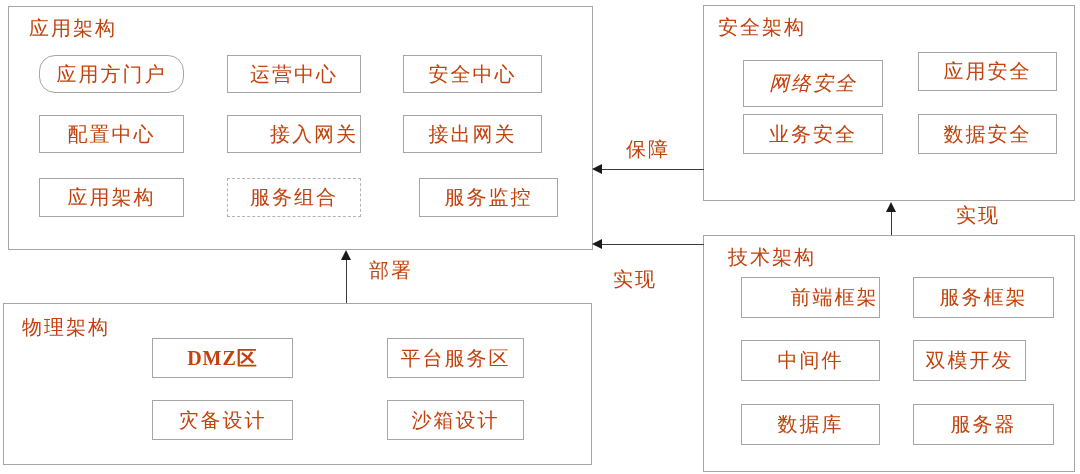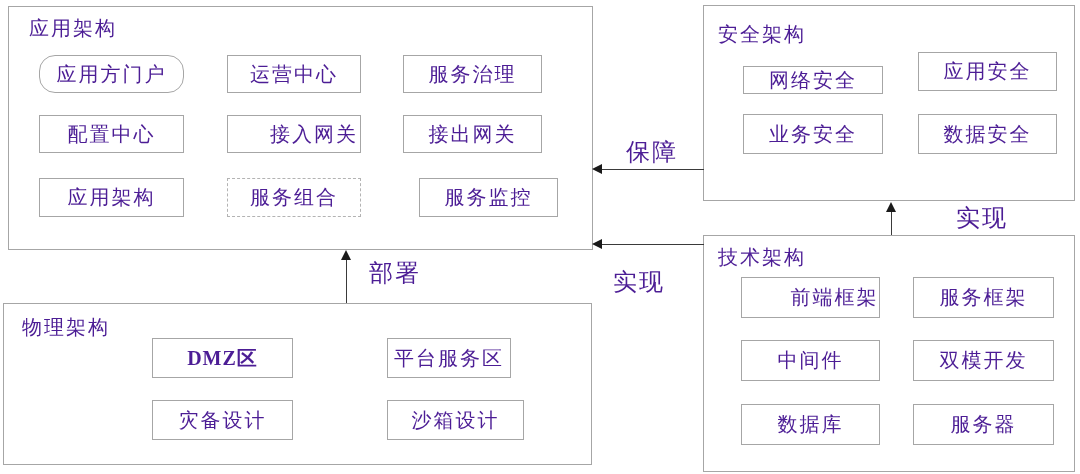--- a/index.html
+++ b/index.html
@@ -2,21 +2,21 @@
 <html><head>
 <meta charset="utf-8">
 <style>
   html, body { margin: 0; padding: 0; background: #ffffff; }
   .canvas {
     position: relative;
     width: 1080px;
     height: 474px;
     background: #ffffff;
     font-family: "Liberation Serif", "DejaVu Serif", serif;
-    color: #4c1d95;
+    color: #c2410c;
     overflow: hidden;
   }
   .group {
     position: absolute;
     border: 1px solid #a6a6a6;
     background: #ffffff;
     box-sizing: border-box;
   }
   .group-title {
     position: absolute;
@@ -47,66 +47,66 @@
     border-right: 10px solid #1a1a1a;
   }
   .head-up {
     position: absolute; width: 0; height: 0;
     border-left: 5px solid transparent;
     border-right: 5px solid transparent;
     border-bottom: 10px solid #1a1a1a;
   }
   .arrow-label {
     position: absolute;
-    font-size: 24px;
+    font-size: 20px;
     letter-spacing: 2px;
     white-space: nowrap;
     background: #ffffff;
   }
 </style>
 </head>
 <body>
 
 <div class="canvas">
 
   <div class="group" style="left:8px; top:6px; width:585px; height:244px;">
     <div class="group-title" style="left:20px; top:8px;">应用架构</div>
     <div class="item" style="left:30px; top:48px; width:145px; height:38px;border-radius:16px;">应用方门户</div>
     <div class="item" style="left:218px; top:48px; width:134px; height:38px;">运营中心</div>
-    <div class="item" style="left:394px; top:48px; width:139px; height:38px;">服务治理</div>
+    <div class="item" style="left:394px; top:48px; width:139px; height:38px;">安全中心</div>
     <div class="item" style="left:30px; top:108px; width:145px; height:38px;">配置中心</div>
     <div class="item" style="left:218px; top:108px; width:134px; height:38px;padding-left:40px;">接入网关</div>
     <div class="item" style="left:394px; top:108px; width:139px; height:38px;">接出网关</div>
     <div class="item" style="left:30px; top:171px; width:145px; height:39px;">应用架构</div>
     <div class="item dashed" style="left:218px; top:171px; width:134px; height:39px;">服务组合</div>
     <div class="item" style="left:410px; top:171px; width:139px; height:39px;">服务监控</div>
   </div>
 
   <div class="group" style="left:703px; top:5px; width:372px; height:196px;">
-    <div class="group-title" style="left:14px; top:8px;margin-top:7px;">安全架构</div>
-    <div class="item" style="left:39px; top:60px; width:140px; height:28px;">网络安全</div>
+    <div class="group-title" style="left:14px; top:8px;">安全架构</div>
+    <div class="item" style="left:39px; top:54px; width:140px; height:47px;font-style:italic;">网络安全</div>
     <div class="item" style="left:214px; top:46px; width:139px; height:39px;">应用安全</div>
     <div class="item" style="left:39px; top:108px; width:140px; height:40px;">业务安全</div>
     <div class="item" style="left:214px; top:108px; width:139px; height:40px;">数据安全</div>
   </div>
 
   <div class="group" style="left:703px; top:235px; width:372px; height:237px;">
-    <div class="group-title" style="left:14px; top:8px;">技术架构</div>
+    <div class="group-title" style="left:24px; top:8px;">技术架构</div>
     <div class="item" style="left:37px; top:41px; width:139px; height:41px;padding-left:48px;">前端框架</div>
     <div class="item" style="left:209px; top:41px; width:141px; height:41px;">服务框架</div>
     <div class="item" style="left:37px; top:104px; width:139px; height:41px;">中间件</div>
-    <div class="item" style="left:209px; top:104px; width:141px; height:41px;">双模开发</div>
+    <div class="item" style="left:209px; top:104px; width:113px; height:41px;">双模开发</div>
     <div class="item" style="left:37px; top:168px; width:139px; height:41px;">数据库</div>
     <div class="item" style="left:209px; top:168px; width:141px; height:41px;">服务器</div>
   </div>
 
   <div class="group" style="left:3px; top:303px; width:589px; height:162px;">
     <div class="group-title" style="left:18px; top:10px;">物理架构</div>
     <div class="item bold-latin" style="left:148px; top:34px; width:141px; height:40px;">DMZ区</div>
-    <div class="item" style="left:383px; top:34px; width:124px; height:40px;">平台服务区</div>
+    <div class="item" style="left:383px; top:34px; width:137px; height:40px;">平台服务区</div>
     <div class="item" style="left:148px; top:96px; width:141px; height:40px;">灾备设计</div>
     <div class="item" style="left:383px; top:96px; width:137px; height:40px;">沙箱设计</div>
   </div>
 
   <div>
     <div class="line-h" style="left:599px; top:169px; width:105px;"></div>
     <div class="head-left" style="left:592px; top:164px;"></div>
     <span class="arrow-label" style="left:626px; top:136px;">保障</span>
   </div>
 

